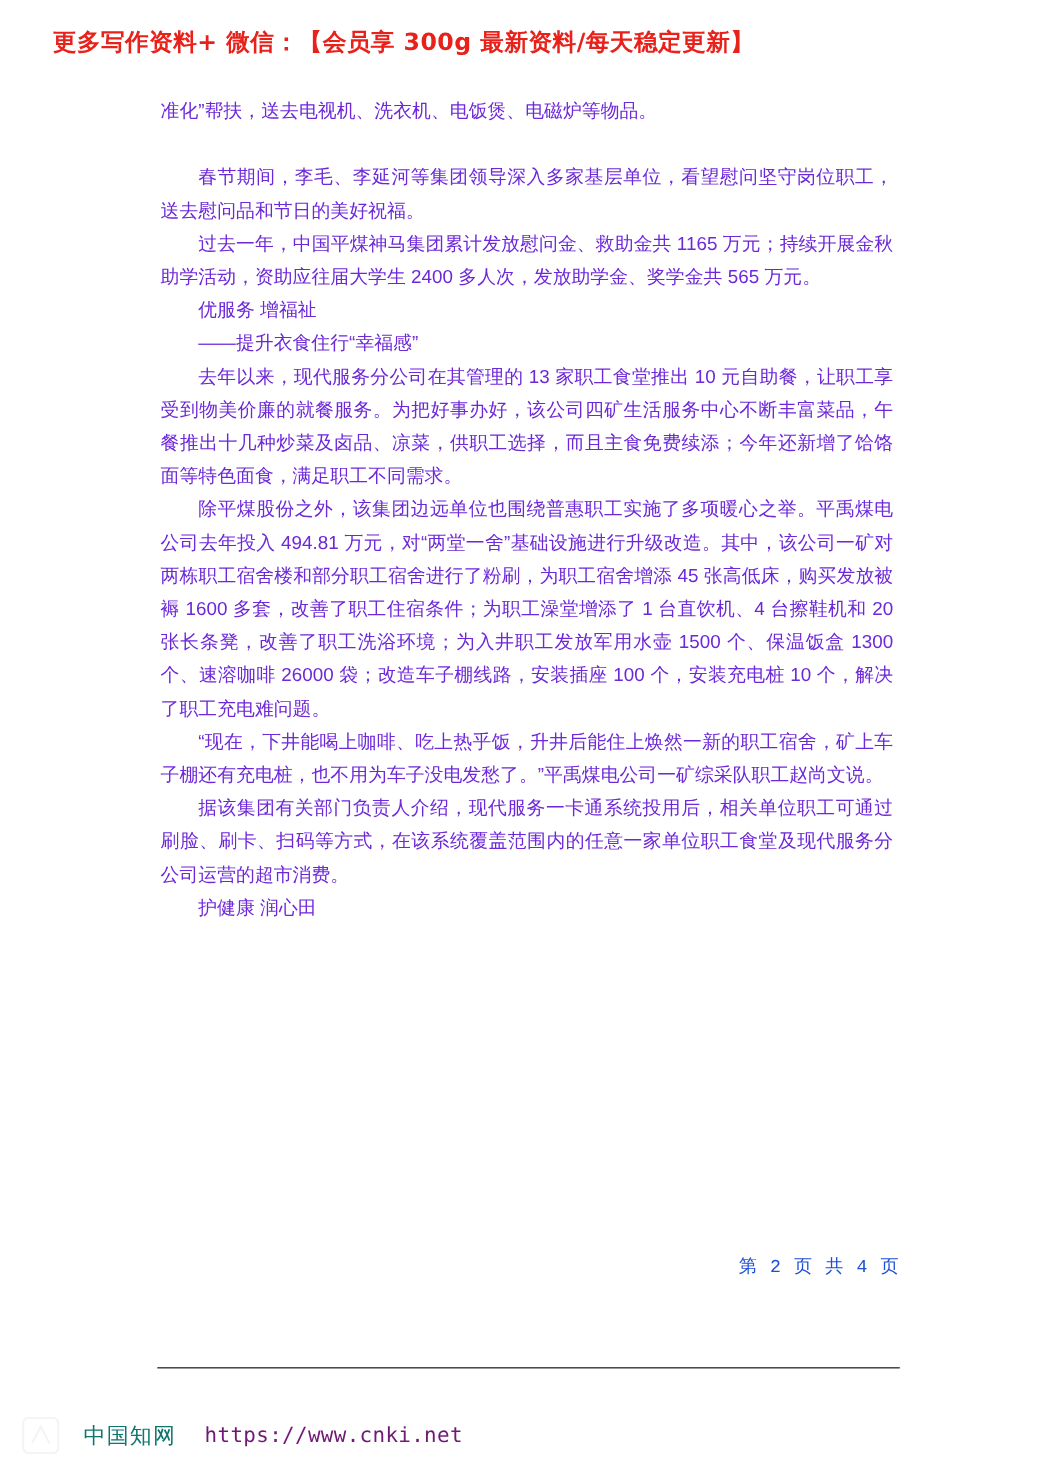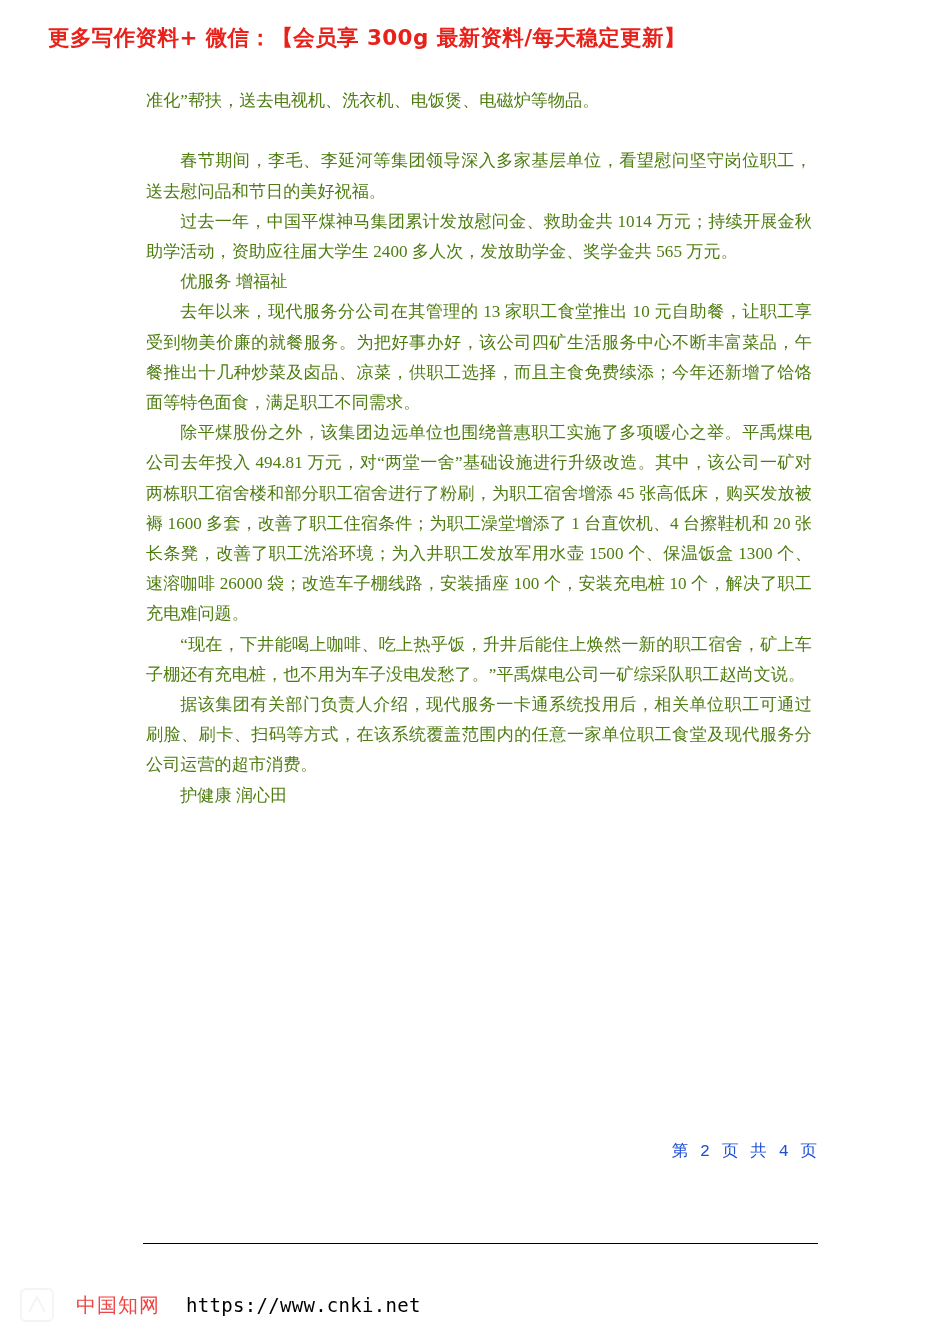--- a/index.html
+++ b/index.html
@@ -39,26 +39,26 @@
   #doc-body {
     position: absolute;
     left: 146px;
     top: 86px;
     width: 666px;
   }
 
   .para {
     font-size: 17.1px;
     line-height: 30.2px;
-    color: #4d7c0f;
+    color: #6d28d9;
     text-align: justify;
     text-justify: inter-ideograph;
     margin: 0;
     letter-spacing: 0.05px;
-    font-family: Liberation Serif, serif;
+    font-family: Liberation Sans, sans-serif;
     word-break: break-all;
   }
   .para.indent {
     text-indent: 2em;
   }
   .para.noindent {
     text-indent: 0;
   }
   .para.blank {
     height: 30.2px;
@@ -99,48 +99,49 @@
   #cnki-watermark .cnki-logo-icon {
     width: 34px;
     height: 34px;
     position: relative;
     flex: none;
     opacity: 0.10;
   }
   #cnki-watermark .cnki-logo-icon svg { display: block; }
   #cnki-watermark .cnki-name {
     font-size: 20px;
-    color: #ef4444;
+    color: #0f766e;
     font-family: "DejaVu Serif", "Liberation Serif", serif;
     letter-spacing: 1px;
     white-space: nowrap;
   }
   #cnki-watermark .cnki-url {
     font-size: 19px;
-    color: #000000;
+    color: #701a75;
     font-family: "DejaVu Sans Mono", "Liberation Mono", monospace;
     letter-spacing: 0.3px;
     white-space: nowrap;
     margin-left: 4px;
     text-align: center;
   }
 </style>
 </head>
 <body>
 
 <div id="promo-banner">
   <span class="promo-text" style="color: rgb(232, 33, 26);">更多写作资料+ 微信：【会员享 300g 最新资料/每天稳定更新】</span>
 </div>
 
 <div id="doc-body">
     <p class="para noindent">准化”帮扶，送去电视机、洗衣机、电饭煲、电磁炉等物品。</p>
     <p class="para blank"></p>
     <p class="para indent">春节期间，李毛、李延河等集团领导深入多家基层单位，看望慰问坚守岗位职工，送去慰问品和节日的美好祝福。</p>
-    <p class="para indent">过去一年，中国平煤神马集团累计发放慰问金、救助金共 1014 万元；持续开展金秋助学活动，资助应往届大学生 2400 多人次，发放助学金、奖学金共 565 万元。</p>
+    <p class="para indent">过去一年，中国平煤神马集团累计发放慰问金、救助金共 1165 万元；持续开展金秋助学活动，资助应往届大学生 2400 多人次，发放助学金、奖学金共 565 万元。</p>
     <p class="para indent">优服务 增福祉</p>
+    <p class="para indent">——提升衣食住行“幸福感”</p>
     <p class="para indent">去年以来，现代服务分公司在其管理的 13 家职工食堂推出 10 元自助餐，让职工享受到物美价廉的就餐服务。为把好事办好，该公司四矿生活服务中心不断丰富菜品，午餐推出十几种炒菜及卤品、凉菜，供职工选择，而且主食免费续添；今年还新增了饸饹面等特色面食，满足职工不同需求。</p>
     <p class="para indent">除平煤股份之外，该集团边远单位也围绕普惠职工实施了多项暖心之举。平禹煤电公司去年投入 494.81 万元，对“两堂一舍”基础设施进行升级改造。其中，该公司一矿对两栋职工宿舍楼和部分职工宿舍进行了粉刷，为职工宿舍增添 45 张高低床，购买发放被褥 1600 多套，改善了职工住宿条件；为职工澡堂增添了 1 台直饮机、4 台擦鞋机和 20 张长条凳，改善了职工洗浴环境；为入井职工发放军用水壶 1500 个、保温饭盒 1300 个、速溶咖啡 26000 袋；改造车子棚线路，安装插座 100 个，安装充电桩 10 个，解决了职工充电难问题。</p>
     <p class="para indent">“现在，下井能喝上咖啡、吃上热乎饭，升井后能住上焕然一新的职工宿舍，矿上车子棚还有充电桩，也不用为车子没电发愁了。”平禹煤电公司一矿综采队职工赵尚文说。</p>
     <p class="para indent">据该集团有关部门负责人介绍，现代服务一卡通系统投用后，相关单位职工可通过刷脸、刷卡、扫码等方式，在该系统覆盖范围内的任意一家单位职工食堂及现代服务分公司运营的超市消费。</p>
     <p class="para indent">护健康 润心田</p>
   </div>
 
 <div id="page-number">第 2 页 共 4 页</div>
 
 <div id="footer-rule"></div>

